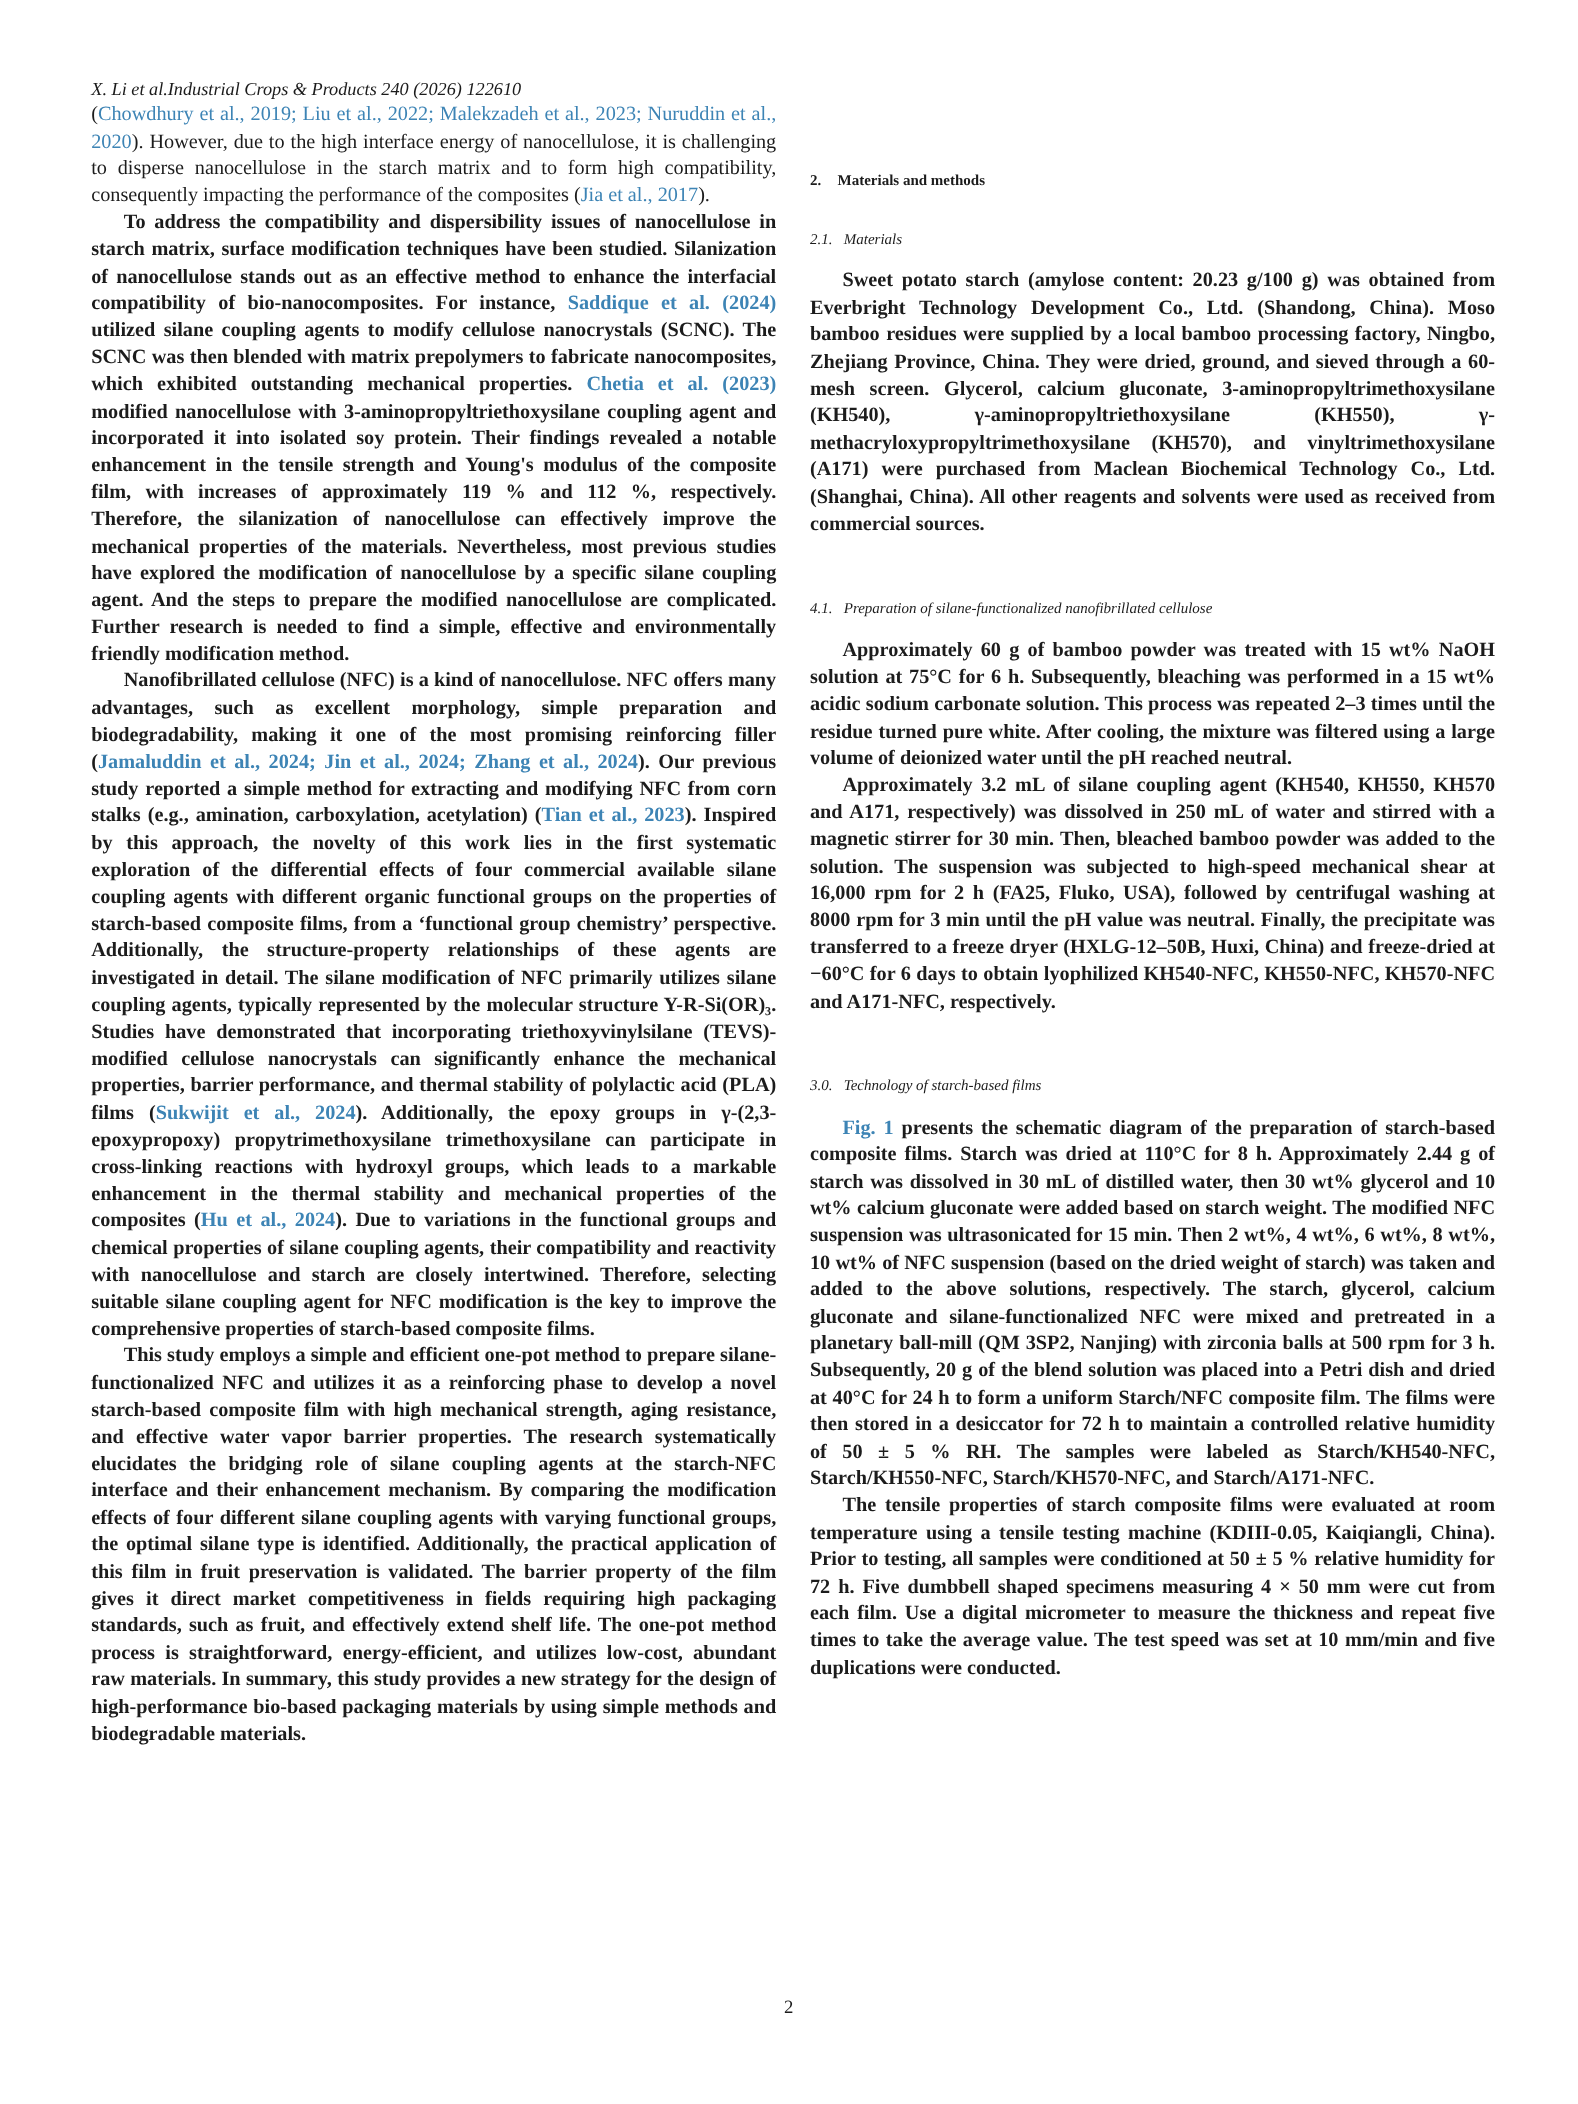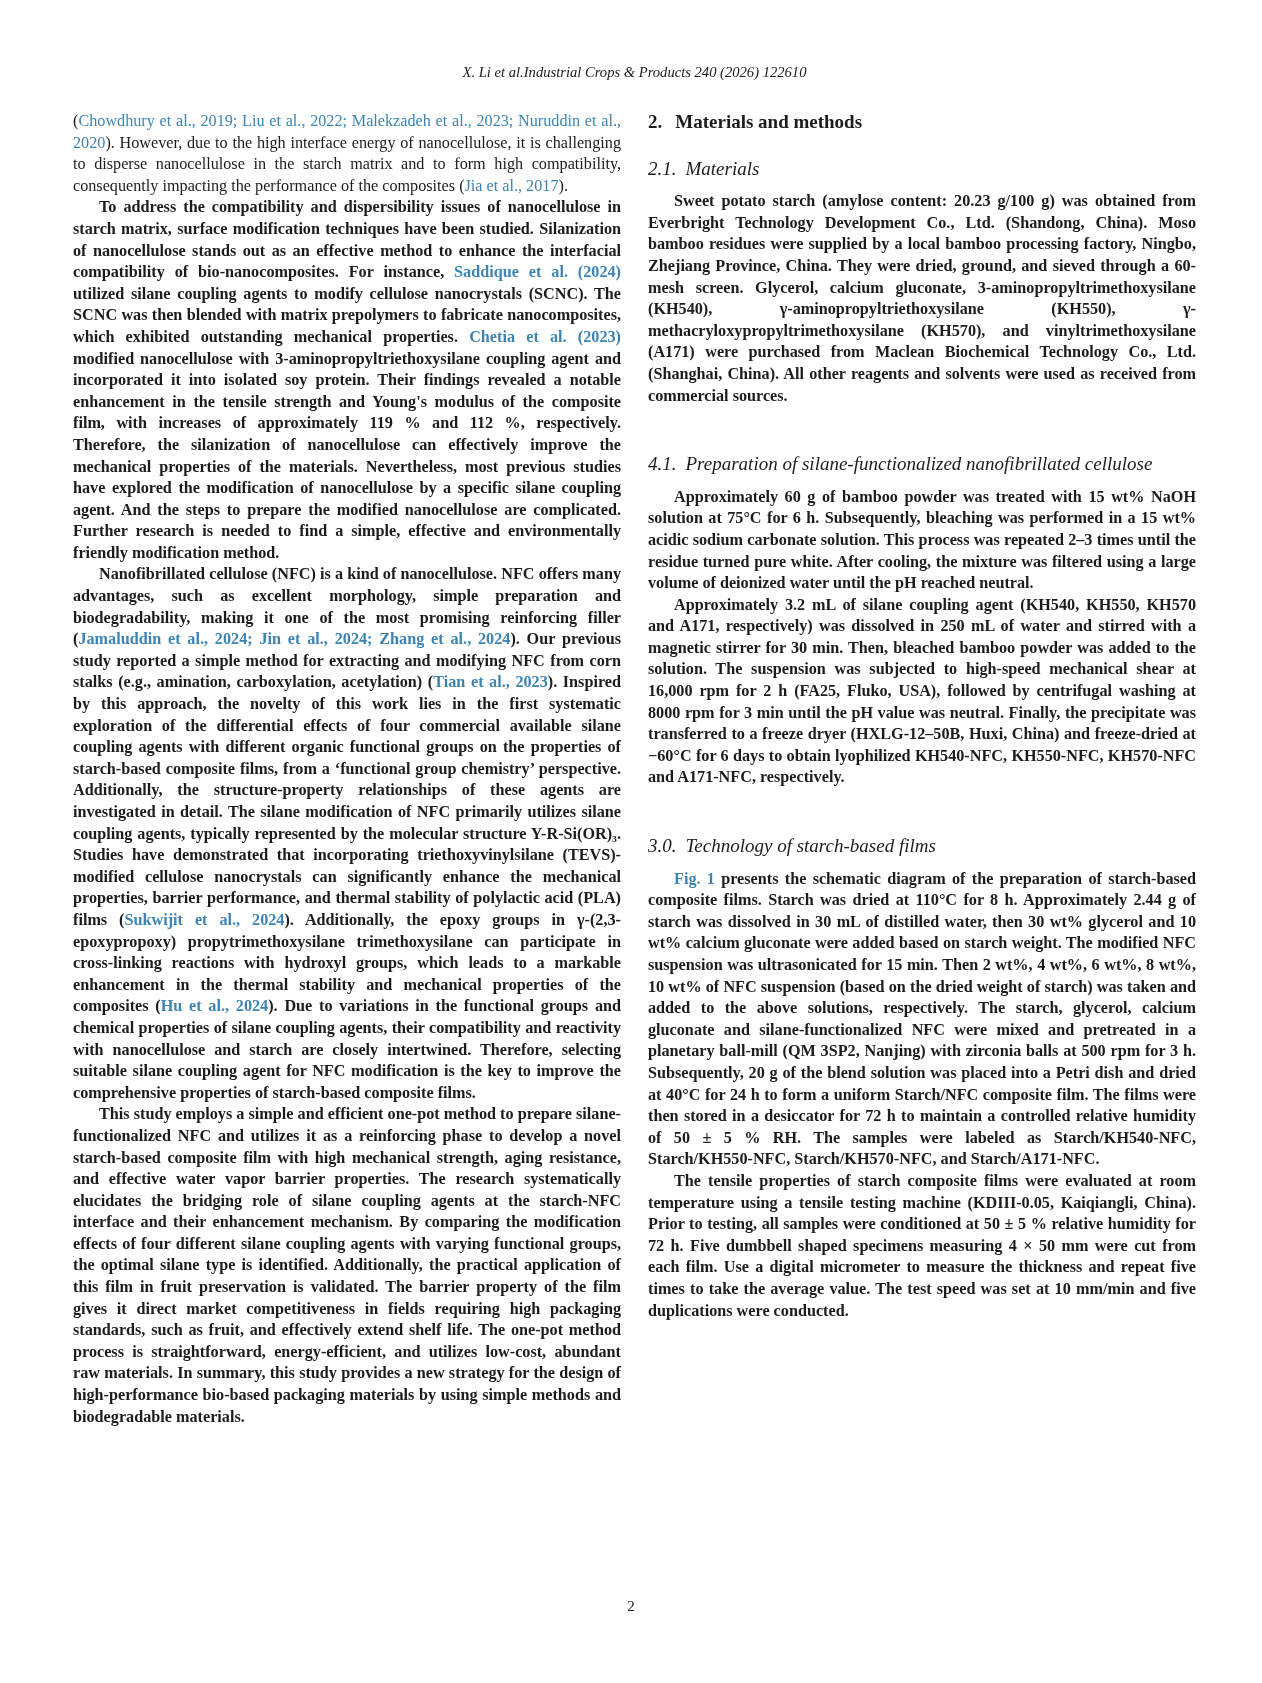--- a/index.html
+++ b/index.html
@@ -9,41 +9,41 @@
     position: relative;
     box-sizing: border-box;
     padding: 64px 66px 0 73px;
     font-family: "Liberation Serif", "DejaVu Serif", serif;
     color: #1c1c1c;
     overflow: hidden;
     margin: 0 auto;
   }
   .header {
     display: flex;
-    justify-content: center;
+    justify-content: flex-start;
     align-items: baseline;
     font-style: italic;
     font-size: 14.6px;
     color: #1b1b1b;
   }
   .columns {
     display: flex;
     gap: 27px;
-    margin-top: 30px;
+    align-items: center;
   }
   .col {
     width: 548px;
     font-size: 16.2px;
     line-height: 21.6px;
     text-align: justify;
   }
   p.para { margin: 0; }
   p.para.indent { text-indent: 26px; font-weight: bold; }
   .cite { color: #3d84b5; }
-  .heading { font-size: 19px; line-height: 21.6px; }
+  .heading { font-size: 12px; line-height: 21.6px; }
   .section-h2 .heading { font-weight: bold; padding: 0 0 25px 0; }
   .section-h2 .heading .hnum { margin-right: 13px; }
   .section-h3 .heading { font-style: italic; padding: 46px 0 12px 0; }
   .section-h3 .heading .hnum { margin-right: 9px; }
   .section-h2 + .section-h3 .heading { padding-top: 0; }
   .page-number {
     position: absolute;
     bottom: 68px; left: 0; right: 0;
     text-align: center;
     font-size: 15px;

